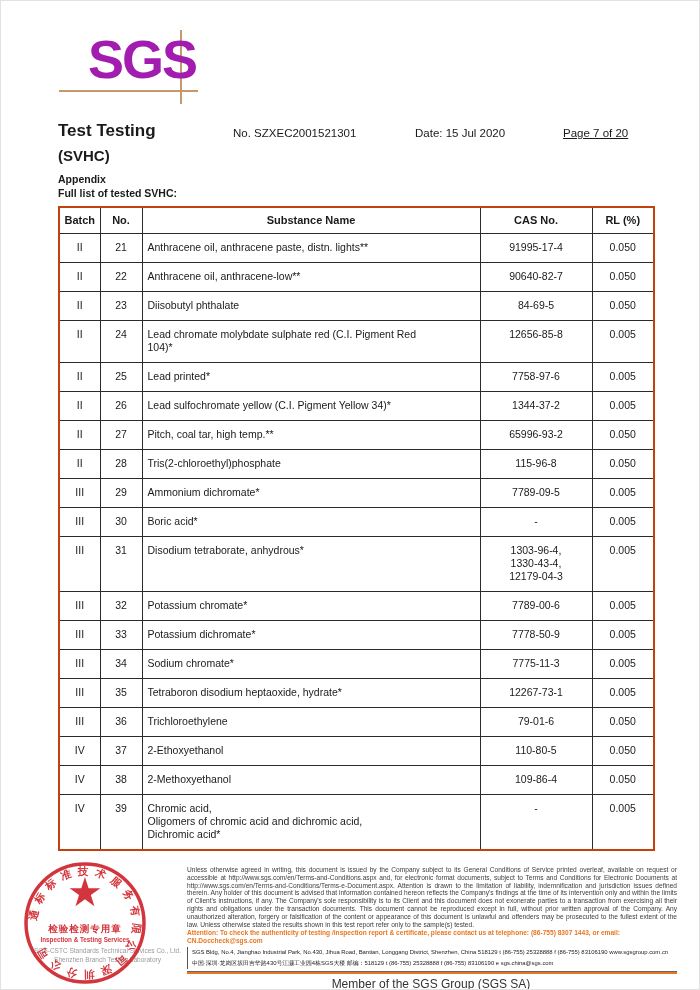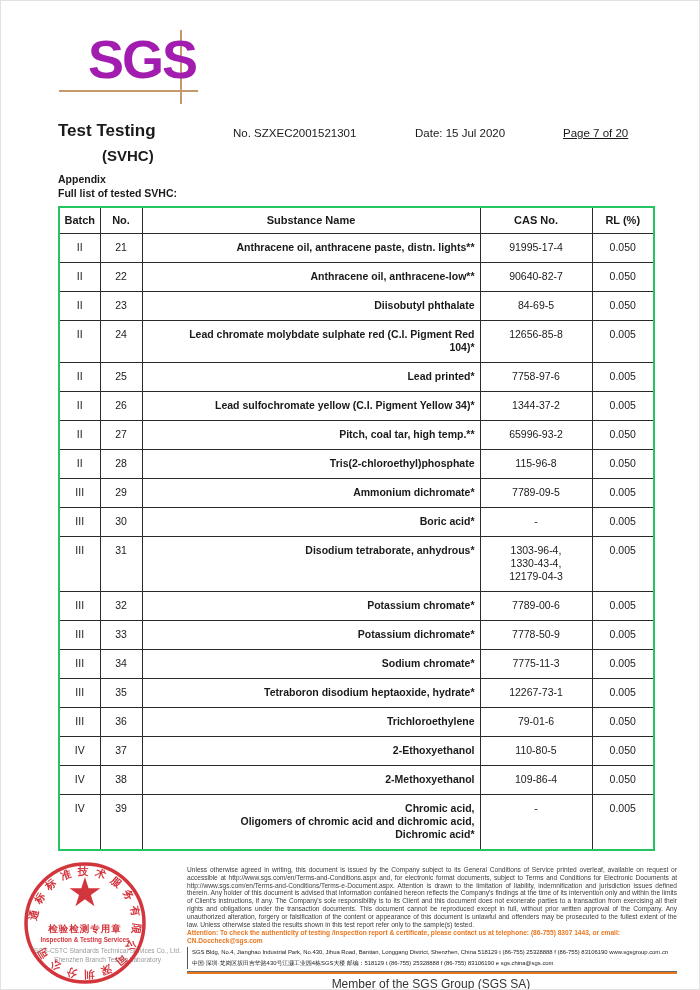--- a/index.html
+++ b/index.html
@@ -15,46 +15,46 @@
   }
   
   .crop-h { position: absolute; left: 58px; top: 89px; width: 139px; height: 2px; background: #c49a6c; }
   .crop-v { position: absolute; left: 179px; top: 29px; width: 2px; height: 74px; background: #c49a6c; }
   .logo {
     position: absolute; left: 87px; top: 26px;
     font-size: 54px; font-weight: bold; letter-spacing: -2px;
     color: #a21caf; line-height: 64px;
   }
   .doc-title { position: absolute; left: 57px; top: 120px; font-size: 17px; font-weight: bold; }
-  .doc-subtitle { position: absolute; left: 57px; top: 146px; font-size: 15px; font-weight: bold; margin-left: 44px; }
+  .doc-subtitle { position: absolute; left: 57px; top: 146px; font-size: 15px; font-weight: bold; }
   .meta { position: absolute; top: 126px; font-size: 11.5px; }
   .meta.report-no { left: 232px; }
   .meta.date { left: 414px; }
   .meta.page-info { left: 562px; text-decoration: underline; }
   .appendix { position: absolute; left: 57px; top: 172px; font-size: 10.5px; font-weight: bold; }
   .list-title { position: absolute; left: 57px; top: 186px; font-size: 10.5px; font-weight: bold; }
 
   
   table.svhc {
     position: absolute; left: 57px; top: 205px;
     width: 595px; border-collapse: collapse; table-layout: fixed;
-    border: 2px solid #22c55e;
+    border: 2px solid #c2410c;
   }
   table.svhc th, table.svhc td { border: 1.5px solid #2b2b2b; }
   table.svhc th {
     font-size: 11px; font-weight: bold; text-align: center;
     padding: 6px 2px; line-height: 13px;
   }
   table.svhc td {
     font-size: 10.5px; line-height: 13px;
     padding: 7px 5px 8px 5px;
     vertical-align: top; text-align: center;
     white-space: pre-line;
   }
-  table.svhc td.col-substance { text-align: right; font-weight: bold; }
+  table.svhc td.col-substance { text-align: left; }
 
   
   .company-gray {
     position: absolute; left: 14px; top: 945px; width: 185px;
     font-size: 6.5px; line-height: 9px; color: #9a9a9a; text-align: center;
   }
   .stamp { position: absolute; left: 20px; top: 858px; width: 128px; height: 128px; opacity: 0.92; }
   .stamp svg { position: absolute; left: 0; top: 0; }
   .stamp-star {
     position: absolute; left: 0; top: 12px; width: 100%;

